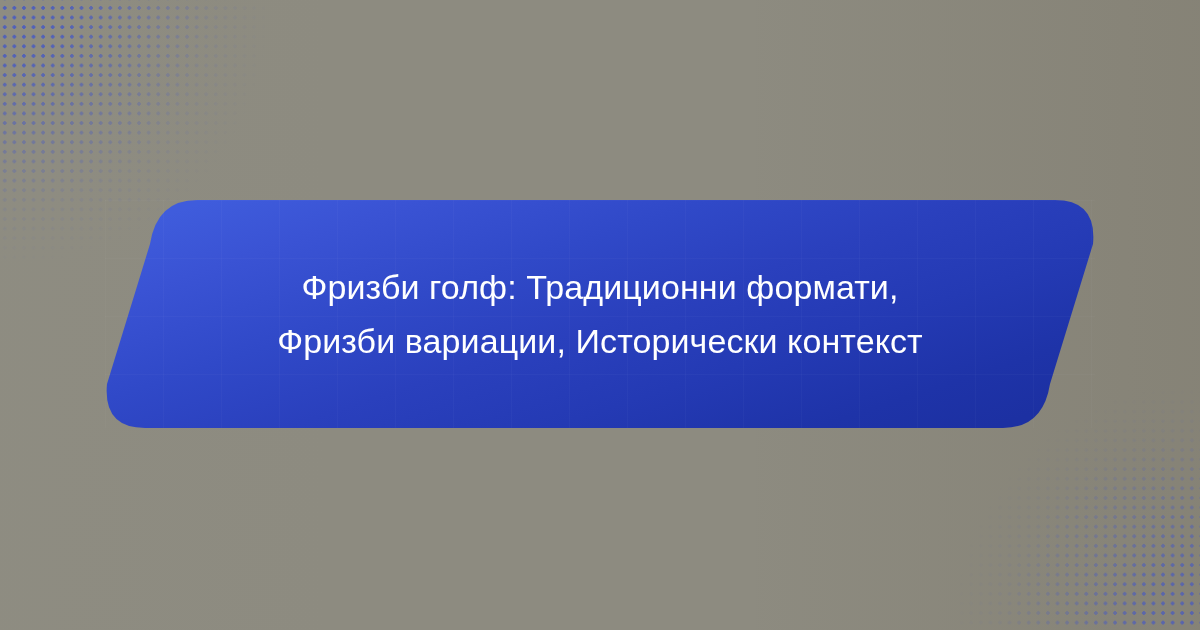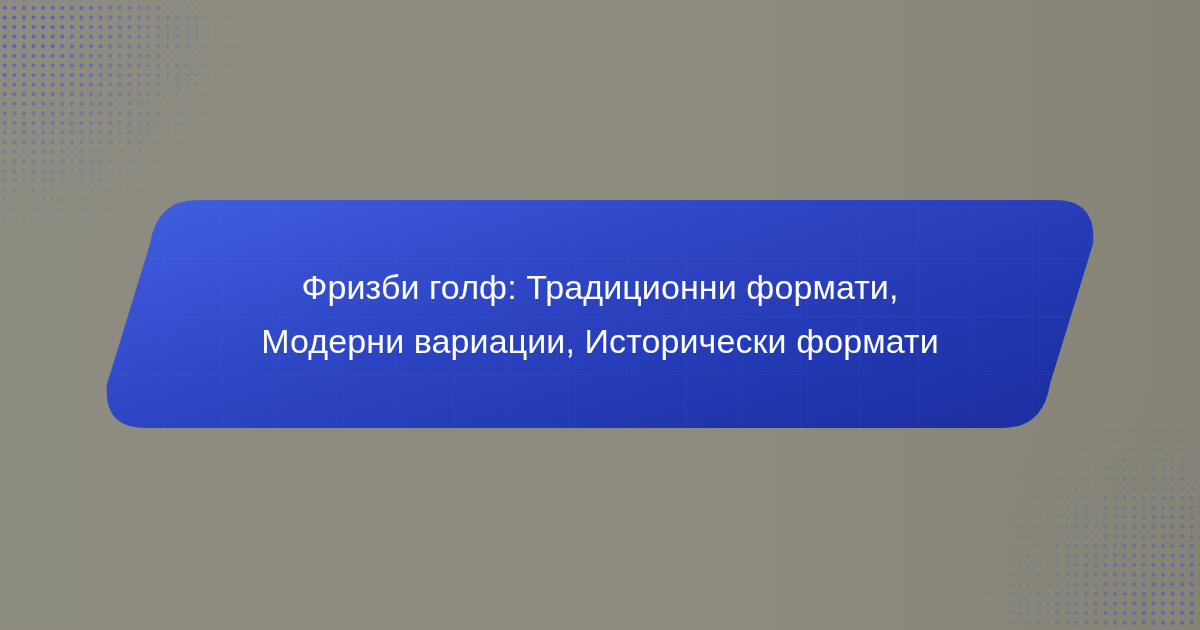--- a/index.html
+++ b/index.html
@@ -177,16 +177,16 @@
           L 40 228
           Q -2 228 2 184
           Z" fill="url(#cardGrad)"></path>
       </svg>
       <div class="card-texture"></div>
     </div>
   </div>
 
   <div class="headline">
     <div class="headline-line">Фризби голф: Традиционни формати,</div>
-    <div class="headline-line">Модерни вариации, Исторически формати</div>
+    <div class="headline-line">Фризби вариации, Исторически контекст</div>
   </div>
 
 </div>
 
 </body></html>

